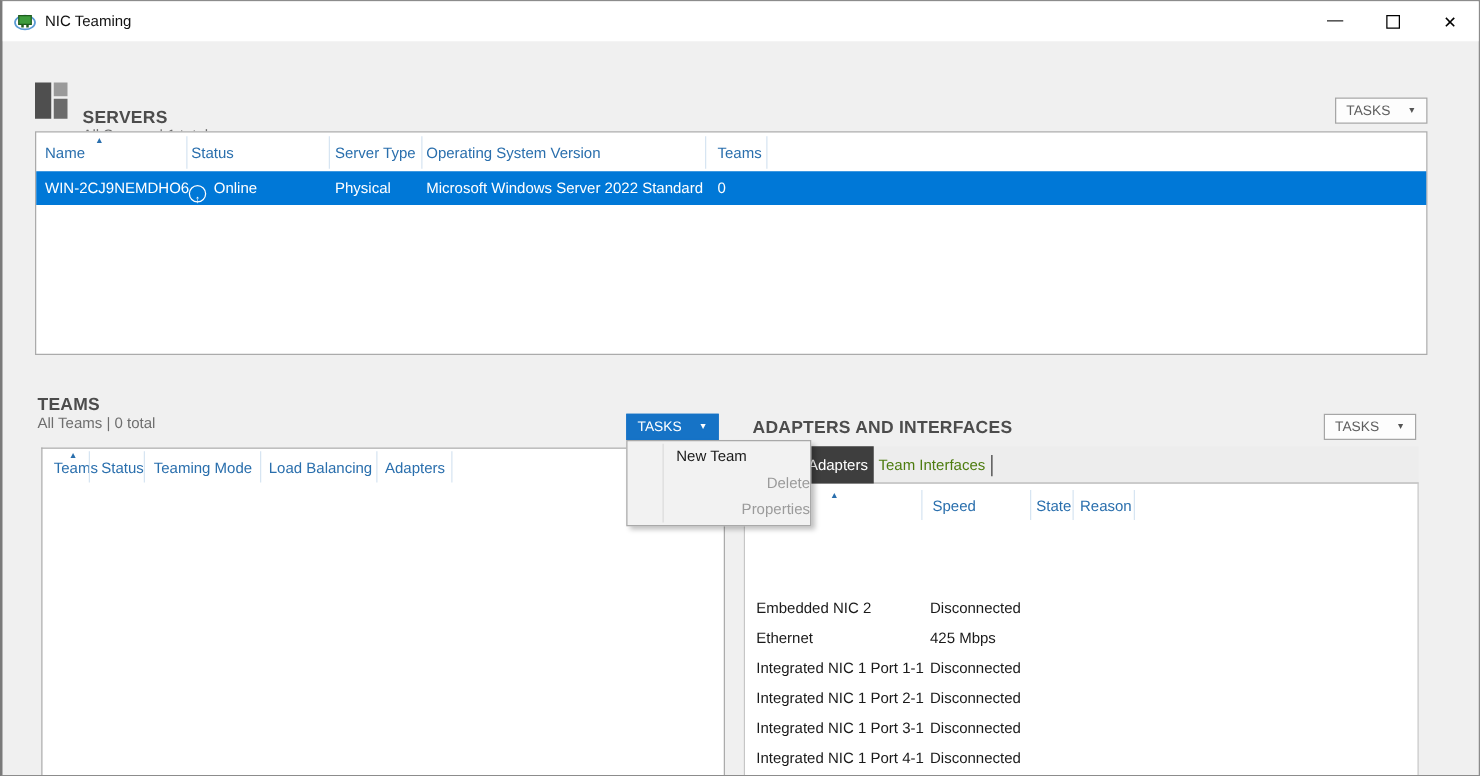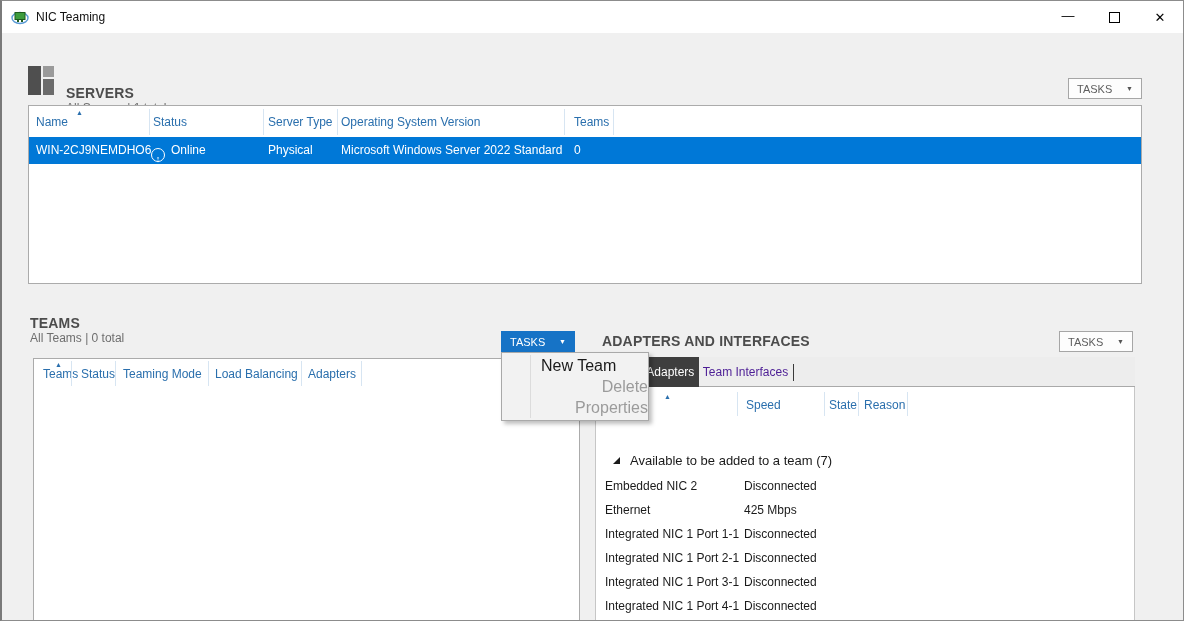--- a/index.html
+++ b/index.html
@@ -67,21 +67,21 @@
   .teams-table { left:31px; top:357px; width:547px; height:265px; border-bottom:none; }
   .teams-table .hdr { position:absolute; left:0; top:0; right:0; height:28px; }
 
   
   .adapters-panel { position:absolute; left:593px; top:356px; width:540px; height:266px; }
   .tabstrip {
     position:absolute; left:0; top:0; right:0; height:30px;
     background:#ededed; border-bottom:1px solid #a9a9a9;
   }
   .tab { position:absolute; top:0; height:30px; display:flex; align-items:center; justify-content:center;
-         font-size:12px; color:#4c1d95; cursor:default; white-space:nowrap; }
+         font-size:12px; color:#4d7c0f; cursor:default; white-space:nowrap; }
   .tab.selected { background:#3e3e3e; color:#ffffff; }
   .tab-sep { position:absolute; top:7px; width:1px; height:17px; background:#3a3a3a; }
   .adapters-body { position:absolute; left:0; top:30px; right:0; bottom:0;
                    background:#fff; border-left:1px solid #c6c6c6; border-right:1px solid #c6c6c6; }
   .adp-hdr { position:absolute; left:0; top:4px; right:0; height:26px; }
   .group-row { position:absolute; left:0; top:60px; right:0; height:26px; font-size:13px; color:#1a1a1a;
                display:flex; align-items:center; }
   .group-tri { width:0; height:0; border-bottom:7px solid #1a1a1a; border-left:7px solid transparent;
                margin-left:17px; margin-right:10px; }
   .adp-rows { position:absolute; left:0; top:88px; right:0; }
@@ -89,21 +89,21 @@
   .adp-row .a-name { position:absolute; left:9px; top:4px; white-space:nowrap; }
   .adp-row .a-speed { position:absolute; left:148px; top:4px; white-space:nowrap; }
 
   
   .ctx-menu {
     position:absolute; left:499px; top:351px; width:148px; height:69px;
     background:#f2f2f2; border:1px solid #a9a9a9; box-shadow:3px 3px 4px rgba(0,0,0,0.25);
     z-index:20; padding-top:2px;
   }
   .ctx-gutter { position:absolute; left:28px; top:2px; bottom:2px; width:1px; background:#dcdcdc; }
-  .menu-item { height:21px; line-height:21px; padding-left:39px; font-size:16px; color:#1a1a1a; cursor:default; }
+  .menu-item { height:21px; line-height:21px; padding-left:39px; font-size:12px; color:#1a1a1a; cursor:default; }
   .menu-item.disabled { color:#9b9b9b;text-align:right; }
 </style>
 </head>
 <body>
 
 <div class="window">
 
   <div class="titlebar">
     <svg class="app-icon" viewBox="0 0 18 16">
       <ellipse cx="9" cy="9" rx="8" ry="5.5" fill="none" stroke="#5b9bd5" stroke-width="1.4"></ellipse>
@@ -215,24 +215,20 @@
       <div class="adp-hdr">
         <span class="sort-asc" style="left:68px; top:2px;">▲</span>
         <span class="hdr-label" style="left:150px;top:7px;">Speed</span>
         <span class="hdr-label" style="left:233px;top:7px;">State</span>
         <span class="hdr-label" style="left:268px;top:7px;">Reason</span>
         <div class="col-sep" style="left:141px;top:1px;height:24px;"></div>
         <div class="col-sep" style="left:228px;top:1px;height:24px;"></div>
         <div class="col-sep" style="left:262px;top:1px;height:24px;"></div>
         <div class="col-sep" style="left:311px;top:1px;height:24px;"></div>
       </div>
-      <div class="group-row">
-        <span class="group-tri"></span>
-        <span>Available to be added to a team (7)</span>
-      </div>
       <div class="adp-rows">
         <div class="adp-row">
           <span class="a-name">Embedded NIC 2</span>
           <span class="a-speed">Disconnected</span>
         </div>
         <div class="adp-row">
           <span class="a-name">Ethernet</span>
           <span class="a-speed">425 Mbps</span>
         </div>
         <div class="adp-row">

